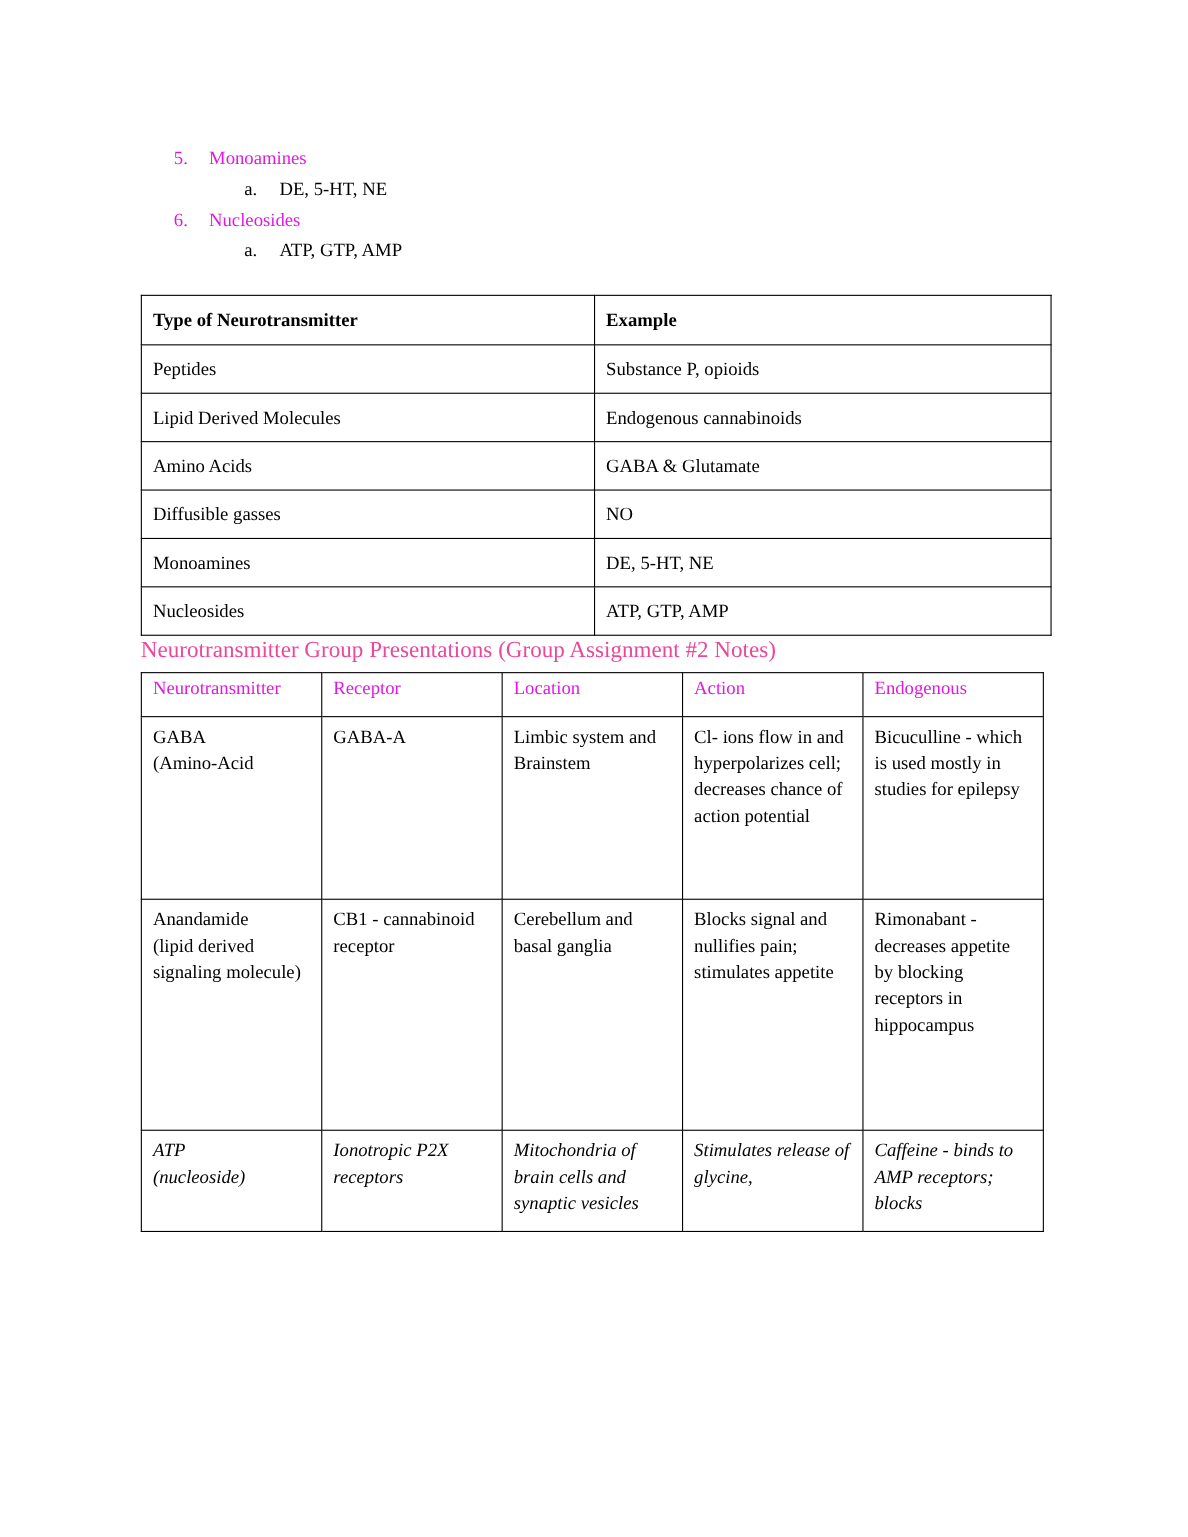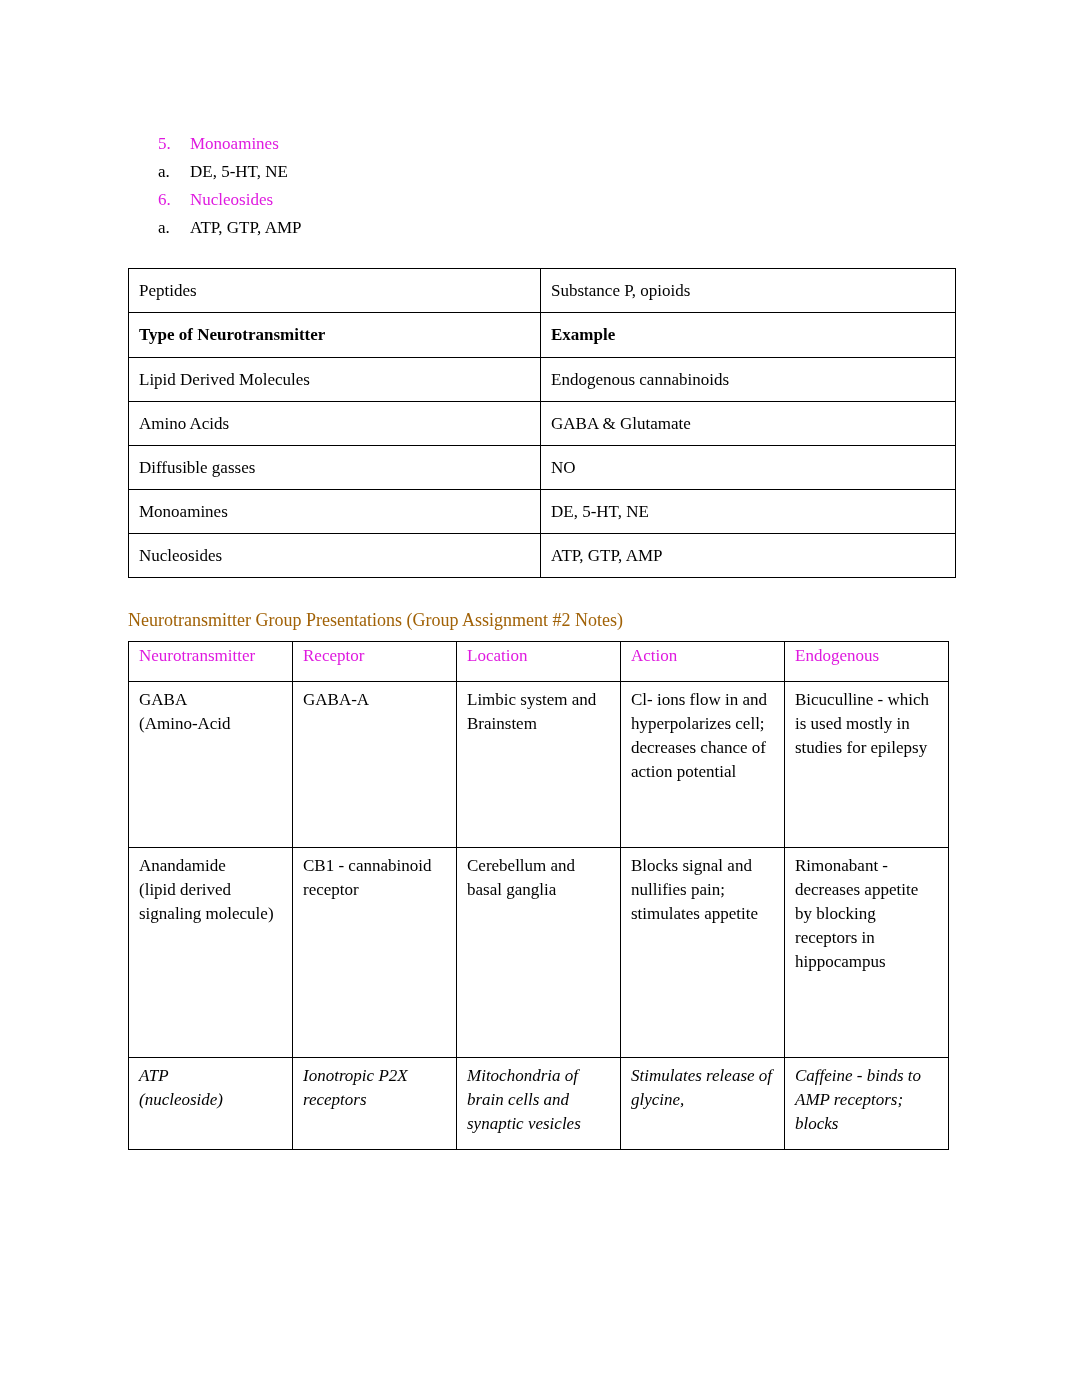--- a/index.html
+++ b/index.html
@@ -10,21 +10,21 @@
     font-family: "Liberation Serif", serif;
     color: #000000;
     overflow: hidden;
   }
   .page { padding: 130px 125px 0 128px; }
 
   
   .outline { margin-left: 30px; font-size: 17px; }
   .outline .line { height: 28px; line-height: 28px; white-space: nowrap; }
   .outline .num { display: inline-block; min-width: 32px; }
-  .outline .sub { }
+  .outline .sub { margin-left: 64px; }
   .magenta { color: #df19df; }
 
   
   table.t1 {
     border-collapse: collapse;
     table-layout: fixed;
     width: 827px;
     margin-top: 26px;
   }
   table.t1 th, table.t1 td {
@@ -33,24 +33,23 @@
     text-align: left;
     vertical-align: middle;
     padding: 0 10px;
     height: 44px;
     overflow: hidden;
   }
   table.t1 th { font-weight: bold; height: 45px; }
 
   
   .section-heading {
-    margin-top: 30px;
-    font-size: 18px;
+    font-size: 21px;
     line-height: 24px;
-    color: #a16207;
+    color: #ec4899;
   }
 
   
   table.t2 {
     border-collapse: collapse;
     table-layout: fixed;
     width: 820px;
     margin-top: 9px;
   }
   table.t2 th, table.t2 td {
@@ -98,26 +97,26 @@
     </div>
   </div>
 
   <table class="t1">
     <colgroup>
         <col style="width:412px">
         <col style="width:415px">
       </colgroup>
     <tbody>
       <tr>
+        <th>Type of Neurotransmitter</th>
+        <th>Example</th>
+      </tr>
+      <tr>
         <td>Peptides</td>
         <td>Substance P, opioids</td>
-      </tr>
-      <tr>
-        <th>Type of Neurotransmitter</th>
-        <th>Example</th>
       </tr>
       <tr>
         <td>Lipid Derived Molecules</td>
         <td>Endogenous cannabinoids</td>
       </tr>
       <tr>
         <td>Amino Acids</td>
         <td>GABA &amp; Glutamate</td>
       </tr>
       <tr>

